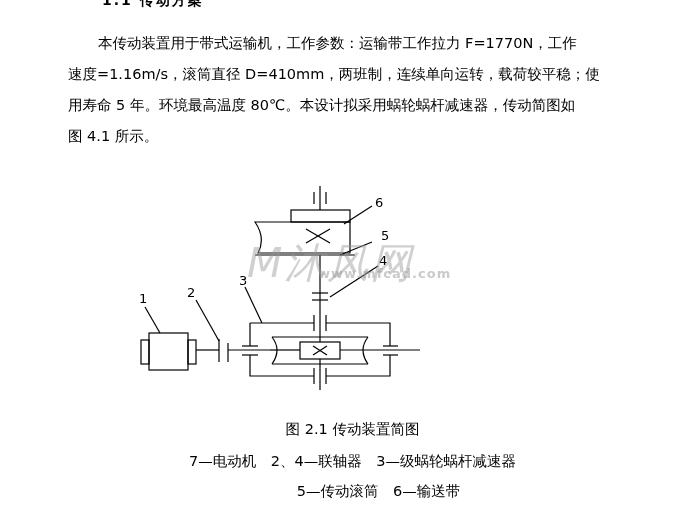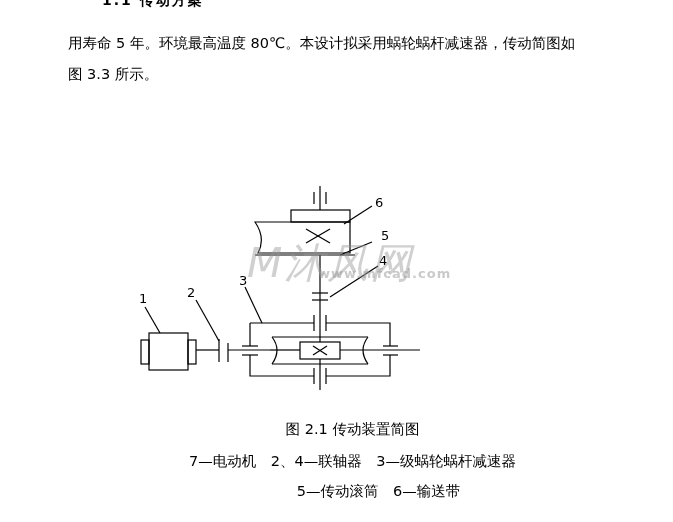--- a/index.html
+++ b/index.html
@@ -17,22 +17,24 @@
                font-style: italic; color: rgba(150,150,150,0.45); letter-spacing: 2px; }
   .watermark-url { position: absolute; left: 318px; top: 266px; font-size: 13px; font-weight: bold;
                    color: rgba(150,150,150,0.5); letter-spacing: 1px; }
 </style>
 </head>
 <body>
 
 <div class="heading-stub">1.1 传动方案</div>
 
 <div class="para">
+  <span class="indent">本传动装置用于带式运输机，工作参数：运输带工作拉力 F=1770N，工作</span>
+  <span>速度=1.16m/s，滚筒直径 D=410mm，两班制，连续单向运转，载荷较平稳；使</span>
   <span>用寿命 5 年。环境最高温度 80℃。本设计拟采用蜗轮蜗杆减速器，传动简图如</span>
-  <span>图 3.3 所示。</span>
+  <span>图 4.1 所示。</span>
 </div>
 
 <svg class="diagram" width="673" height="522" viewBox="0 0 673 522">
   <g stroke="#000" stroke-width="1.2" fill="none">
 
     <line x1="320" y1="186" x2="320" y2="210"></line>
     <line x1="314" y1="192" x2="314" y2="204"></line>
     <line x1="326" y1="192" x2="326" y2="204"></line>
 
     <rect x="291" y="210" width="59" height="12"></rect>

